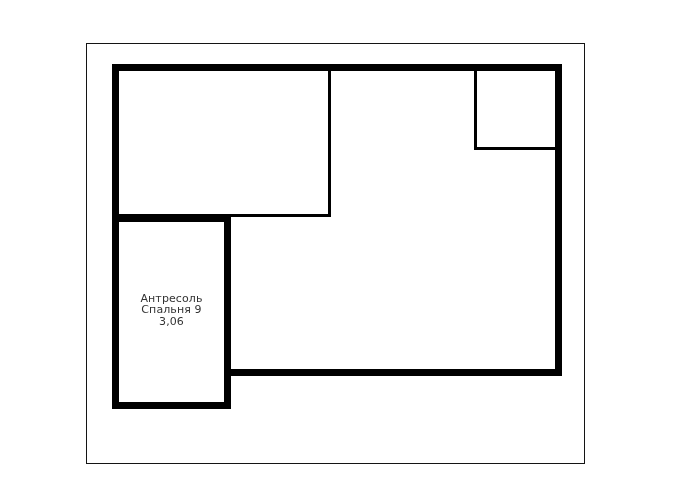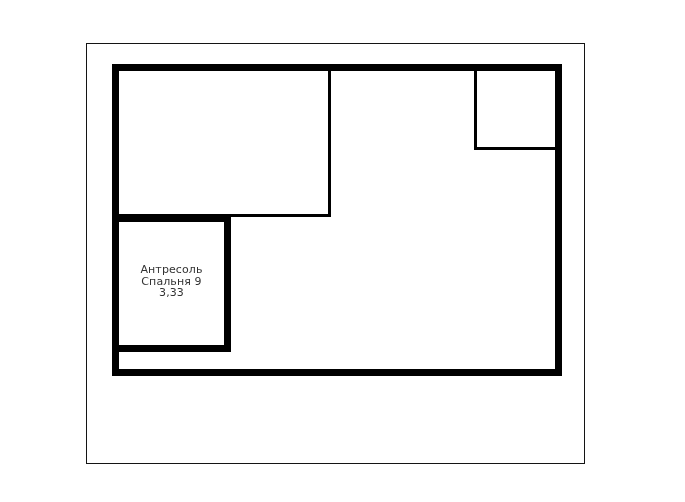--- a/index.html
+++ b/index.html
@@ -47,21 +47,21 @@
     left: 474px; top: 71px;
     width: 81px; height: 79px;
     border-left: 3px solid #000000;
     border-bottom: 3px solid #000000;
     background: #ffffff;
   }
 
   
   .room-bedroom {
     left: 112px; top: 215px;
-    width: 119px; height: 137px;
+    width: 119px; height: 194px;
     border: 7px solid #000000;
     background: #ffffff;
     display: flex;
     align-items: center;
     justify-content: center;
   }
 
   .room-label {
     text-align: center;
     font-size: 11px;
@@ -82,17 +82,17 @@
   <div class="abs main-walls"></div>
 
   <div class="abs room-upper-left"></div>
 
   <div class="abs room-top-right"></div>
 
   <div class="abs room-bedroom">
     <div class="room-label">
       <div>Антресоль</div>
       <div>Спальня 9</div>
-      <div>3,33</div>
+      <div>3,06</div>
     </div>
   </div>
 
 </div>
 
 </body></html>

